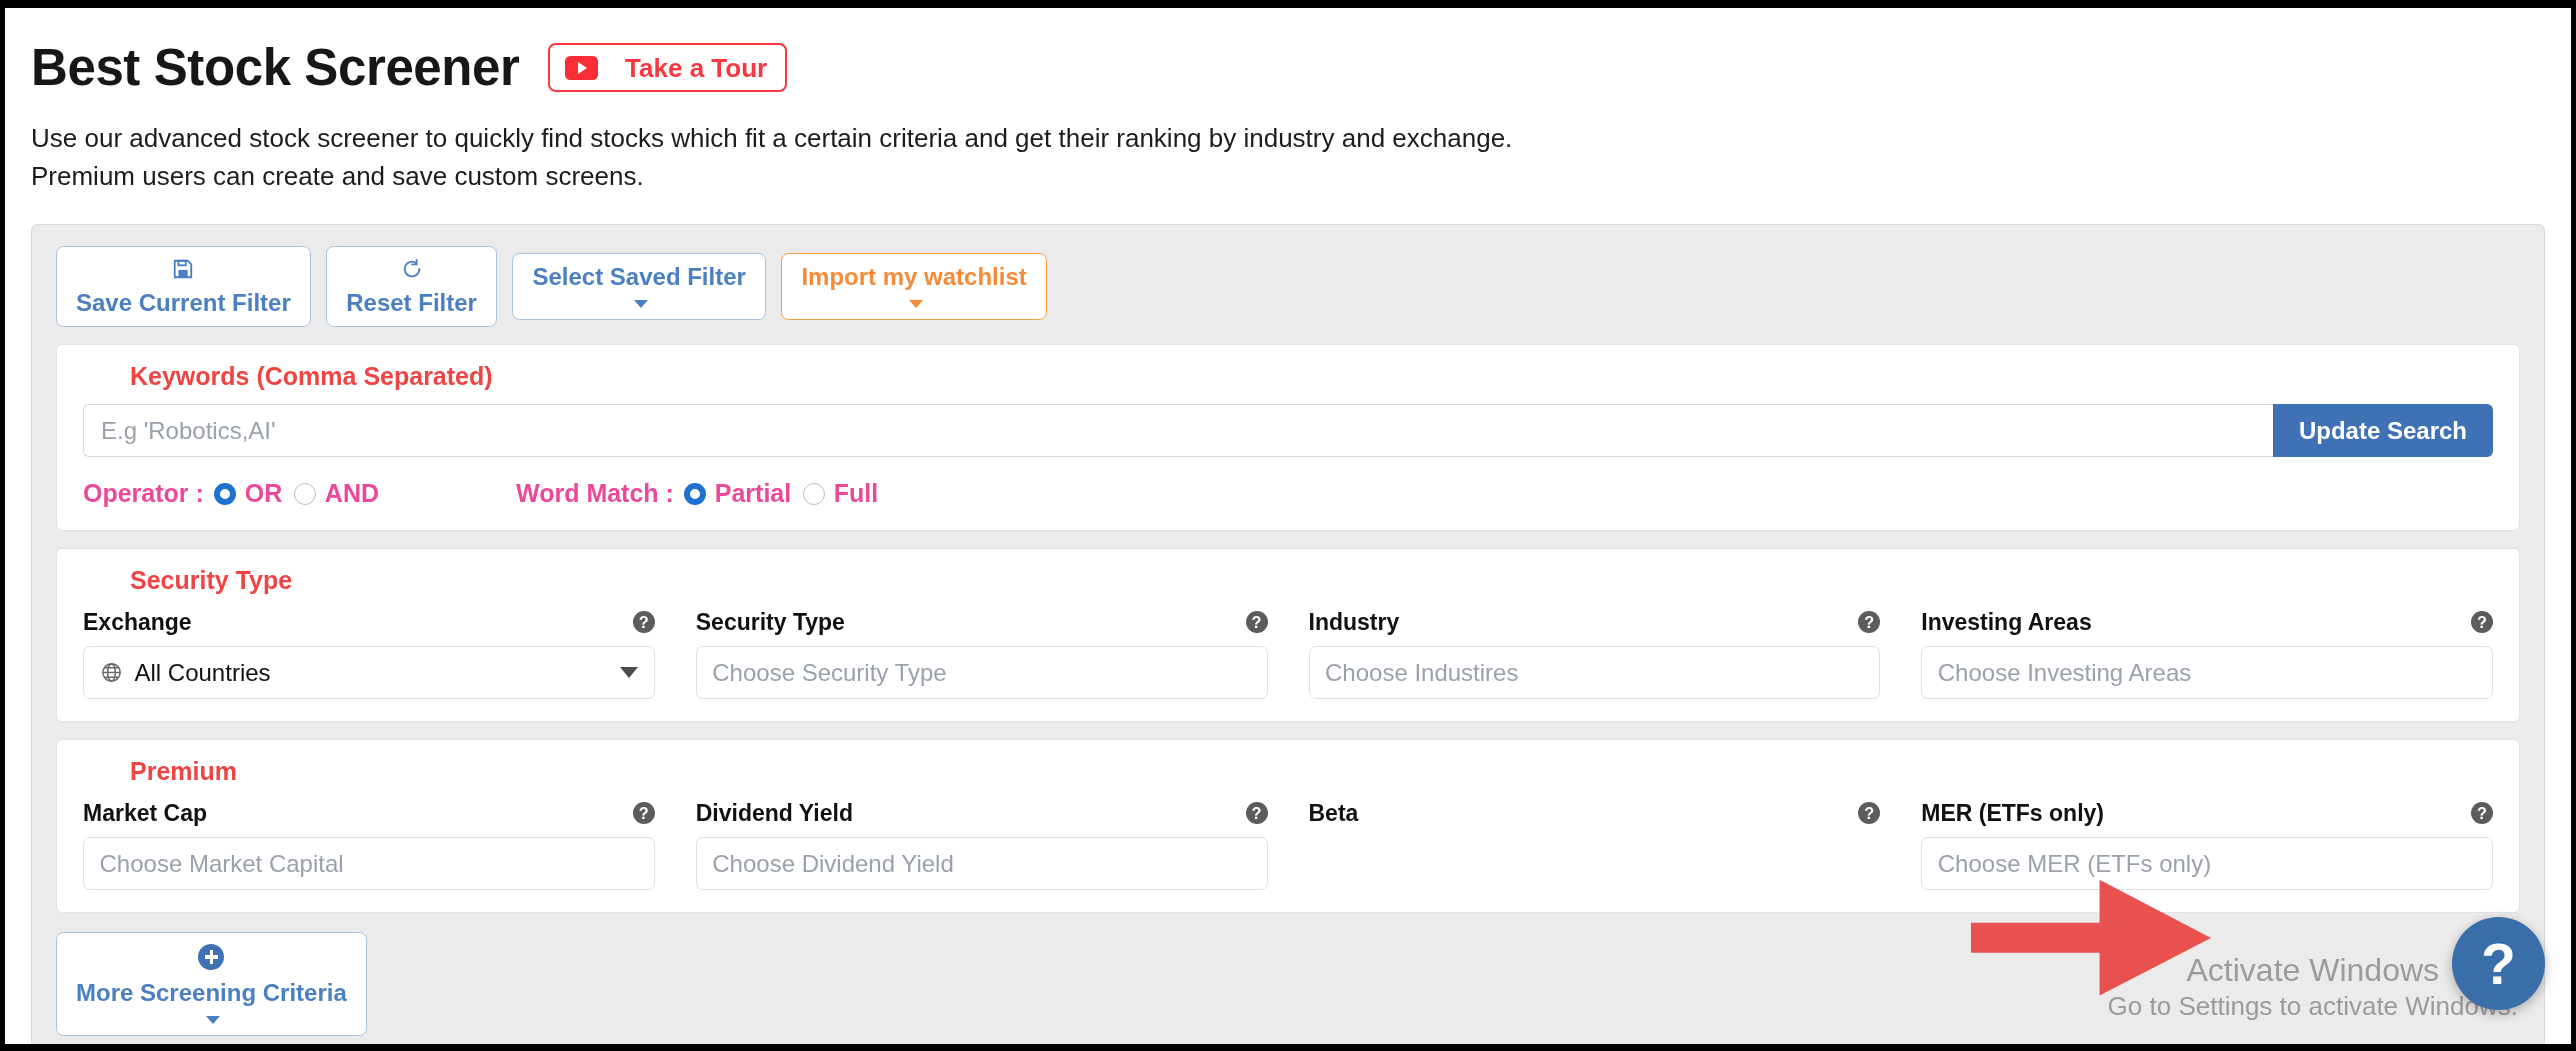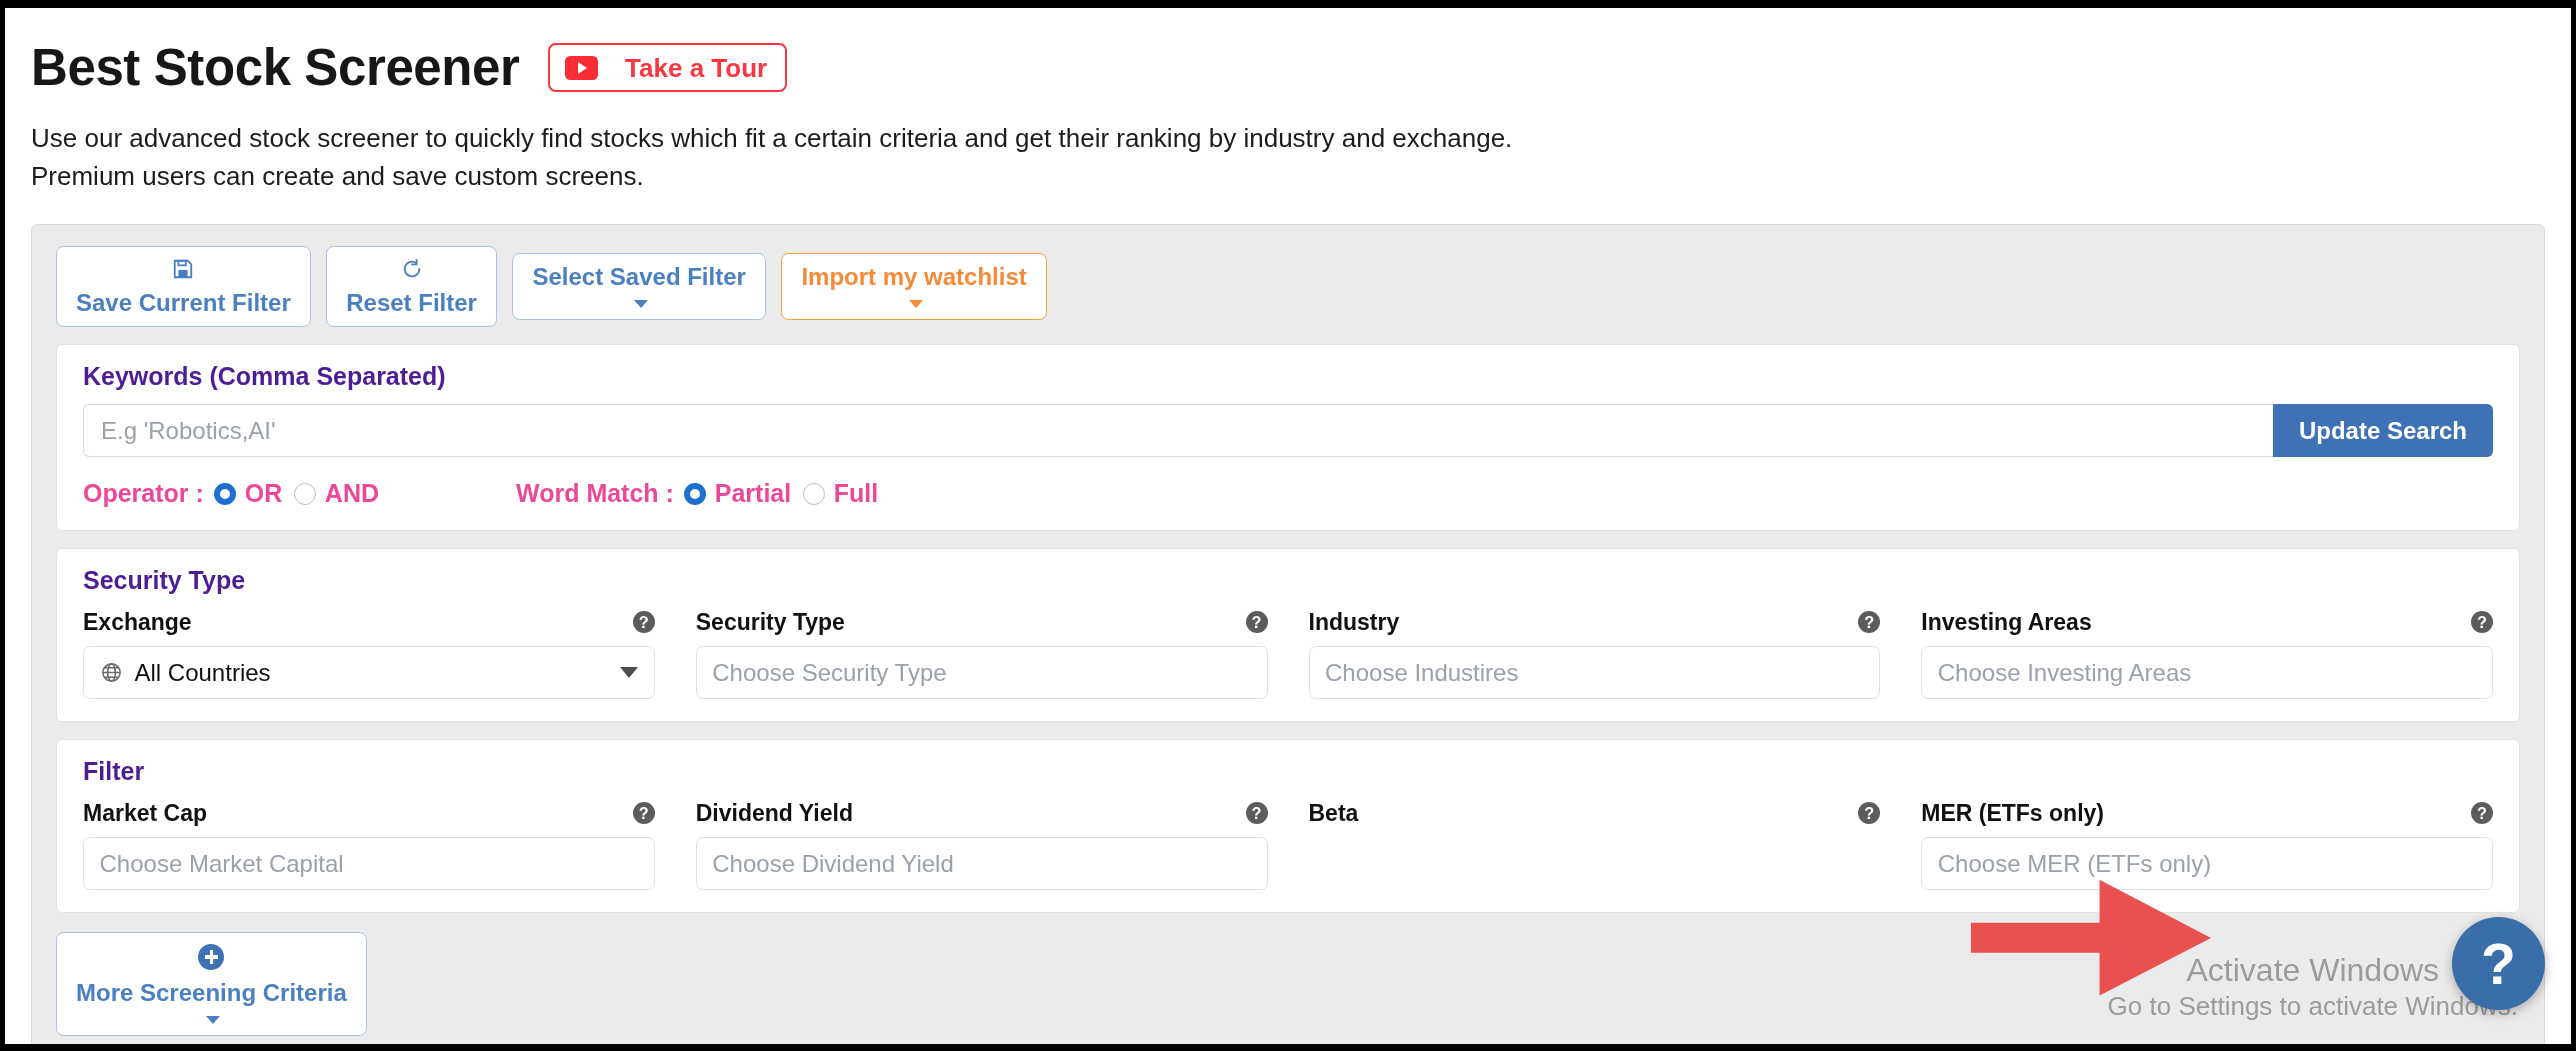--- a/index.html
+++ b/index.html
@@ -160,22 +160,23 @@
     background: #ffffff;
     border: 1.7px solid #e2e2e2;
     border-radius: 6px;
     margin-top: 17px;
     padding: 17px 26px 22px 26px;
     box-sizing: border-box;
   }
   .card-heading {
     font-size: 25px;
     font-weight: bold;
-    color: #4c1d95;
+    color: #ef4444;
     margin-bottom: 13.7px;
+    margin-left: 47px;
   }
 
   
   .kw-row {
     display: flex;
     align-items: stretch;
     margin-top: 3.4px;
   }
   .kw-input {
     flex: 1 1 auto;
@@ -479,21 +480,21 @@
               <span class="field-label">Investing Areas</span>
               <span class="help">?</span>
             </div>
             <div class="input-box">Choose Investing Areas</div>
           </div>
 
         </div>
       </div>
 
       <div class="card">
-        <div class="card-heading">Filter</div>
+        <div class="card-heading">Premium</div>
 
         <div class="grid4">
 
           <div class="field">
             <div class="field-label-row">
               <span class="field-label">Market Cap</span>
               <span class="help">?</span>
             </div>
             <div class="input-box">Choose Market Capital</div>
           </div>

